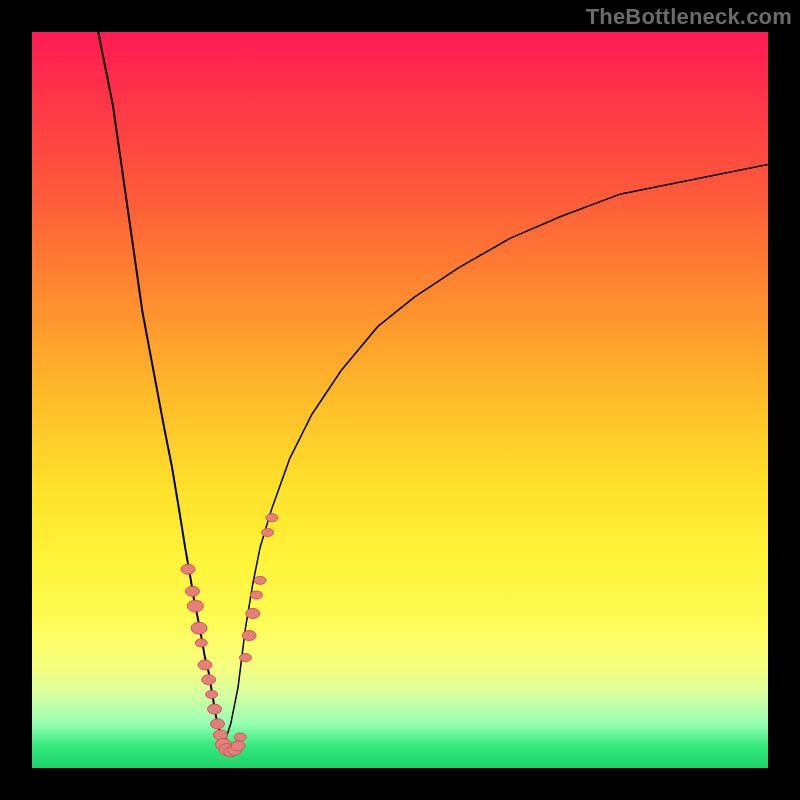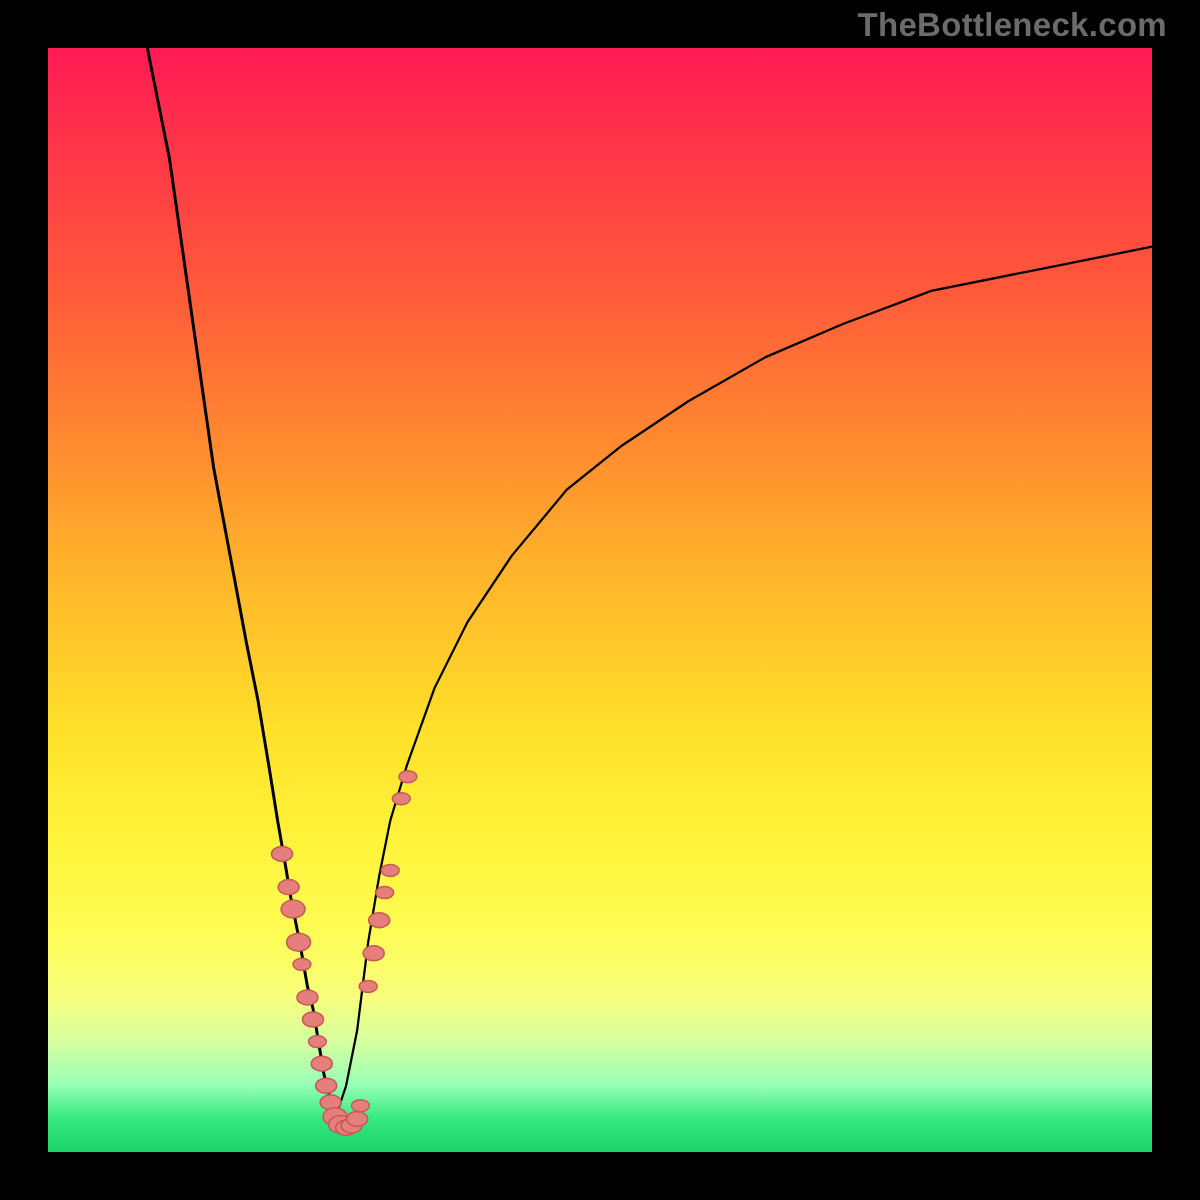--- a/index.html
+++ b/index.html
@@ -44,21 +44,21 @@
     position: absolute;
     left: 0;
     top: 0;
     width: 736px;
     height: 736px;
     overflow: visible;
   }
   .watermark {
     position: absolute;
     top: 4px;
-    right: 22px;
+    right: 8px;
     font-size: 22px;
     font-weight: 600;
     color: #6b6b6b;
     letter-spacing: 0.2px;
   }
   .curve {
     fill: none;
     stroke: #000;
     stroke-width: 2;
   }

